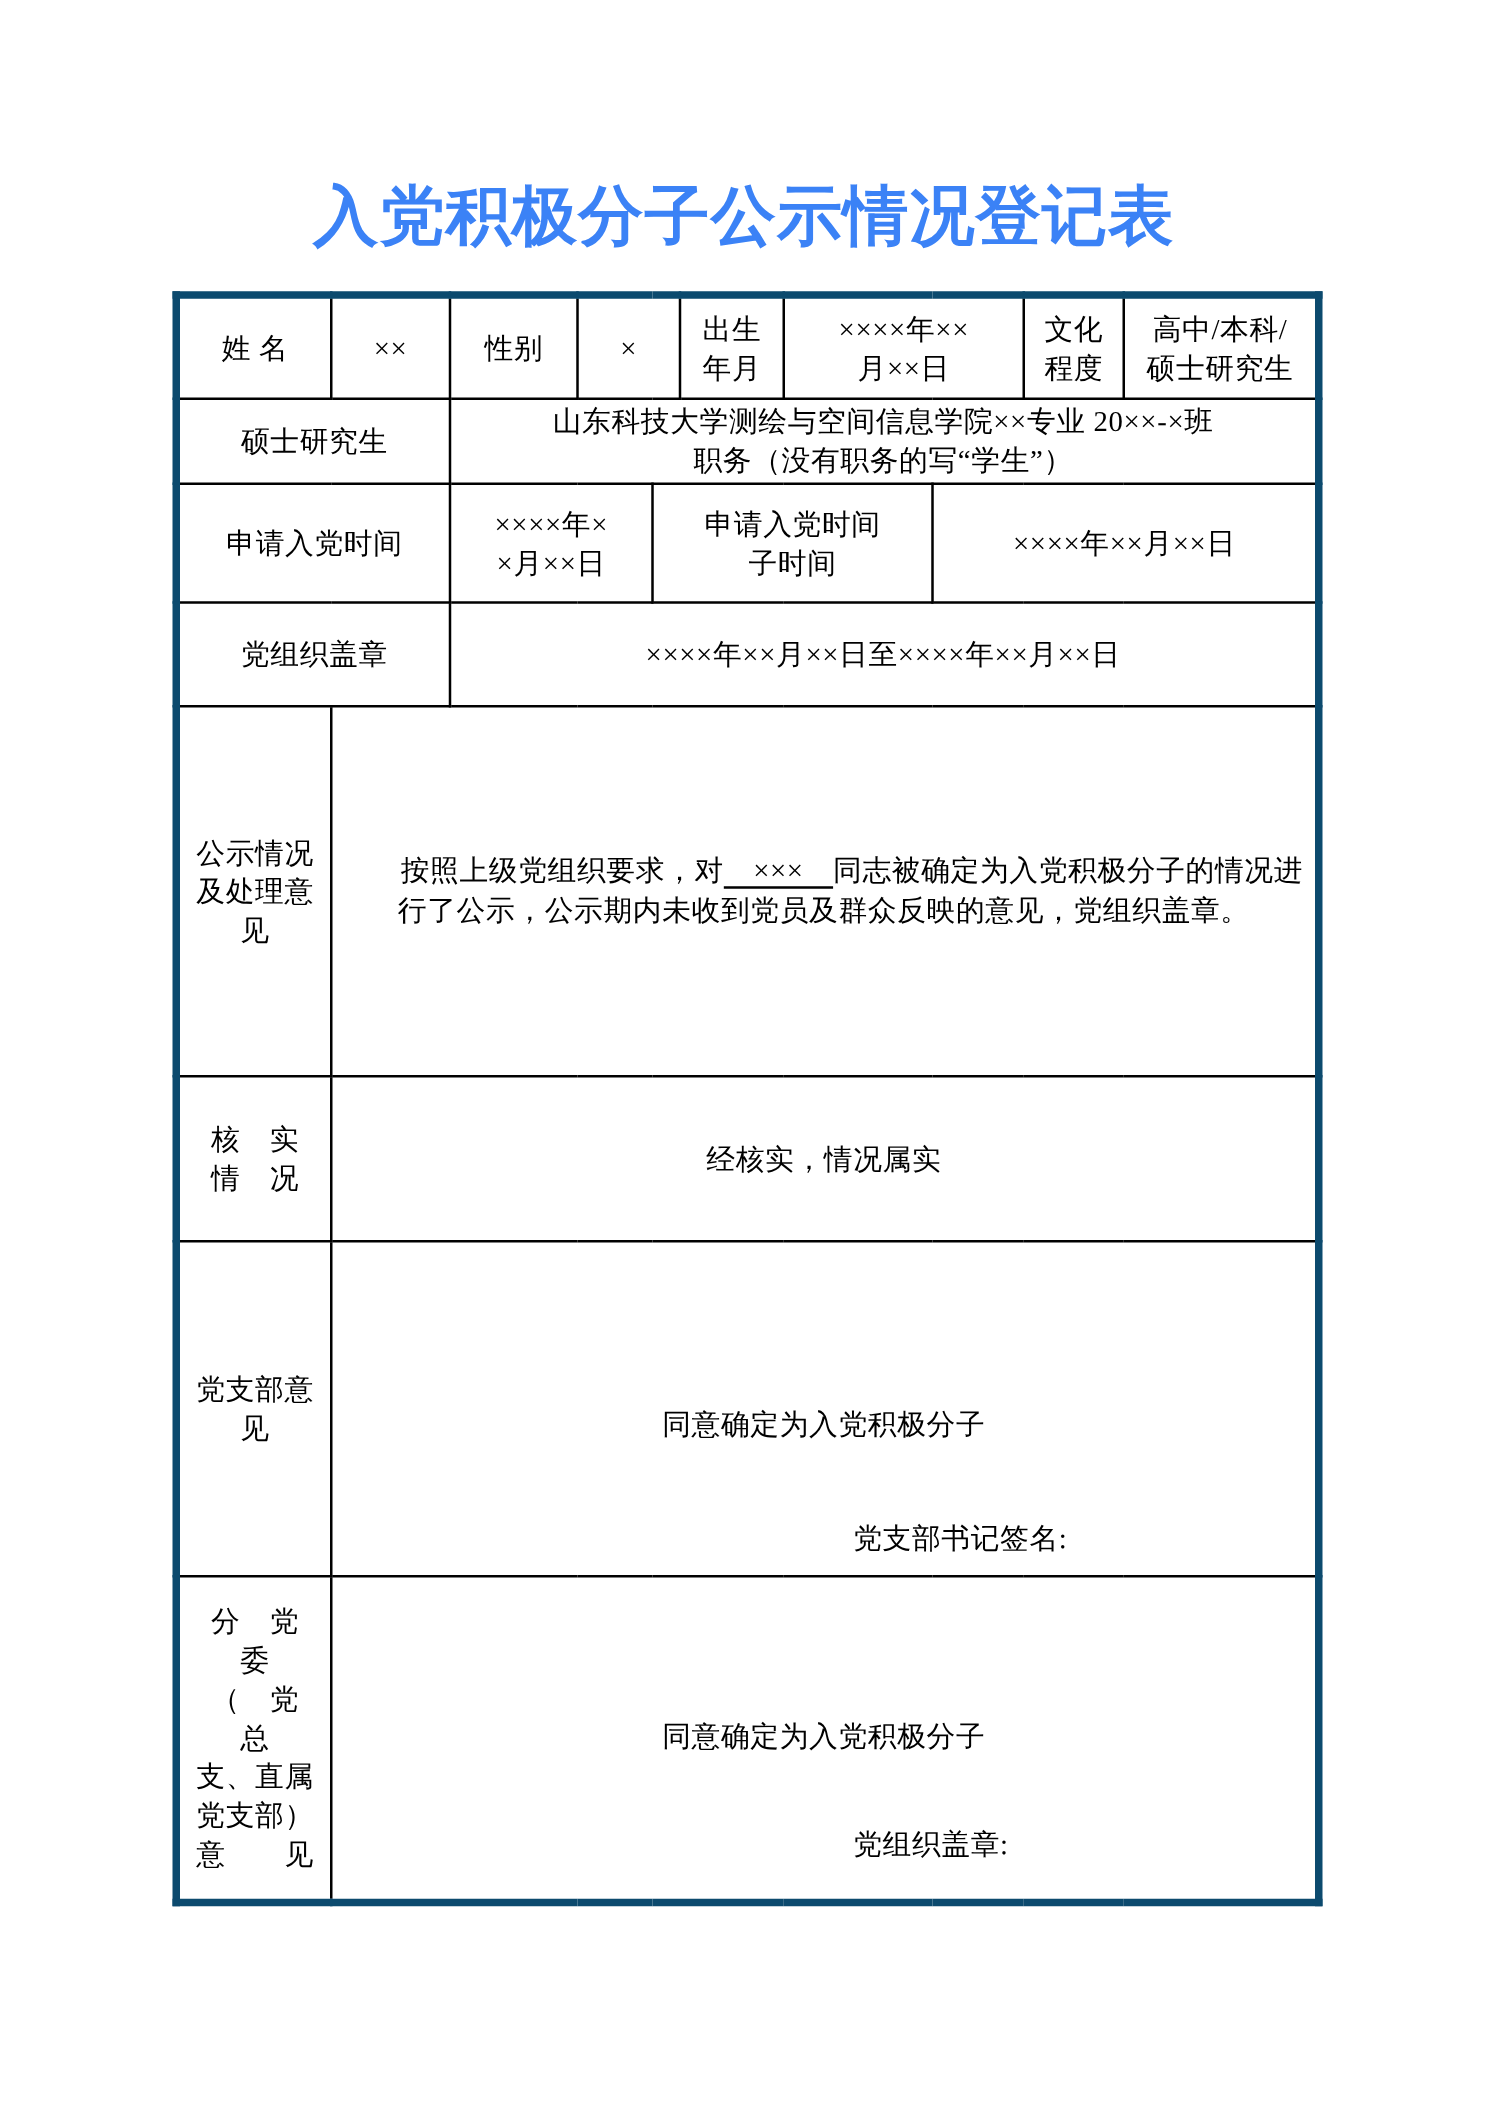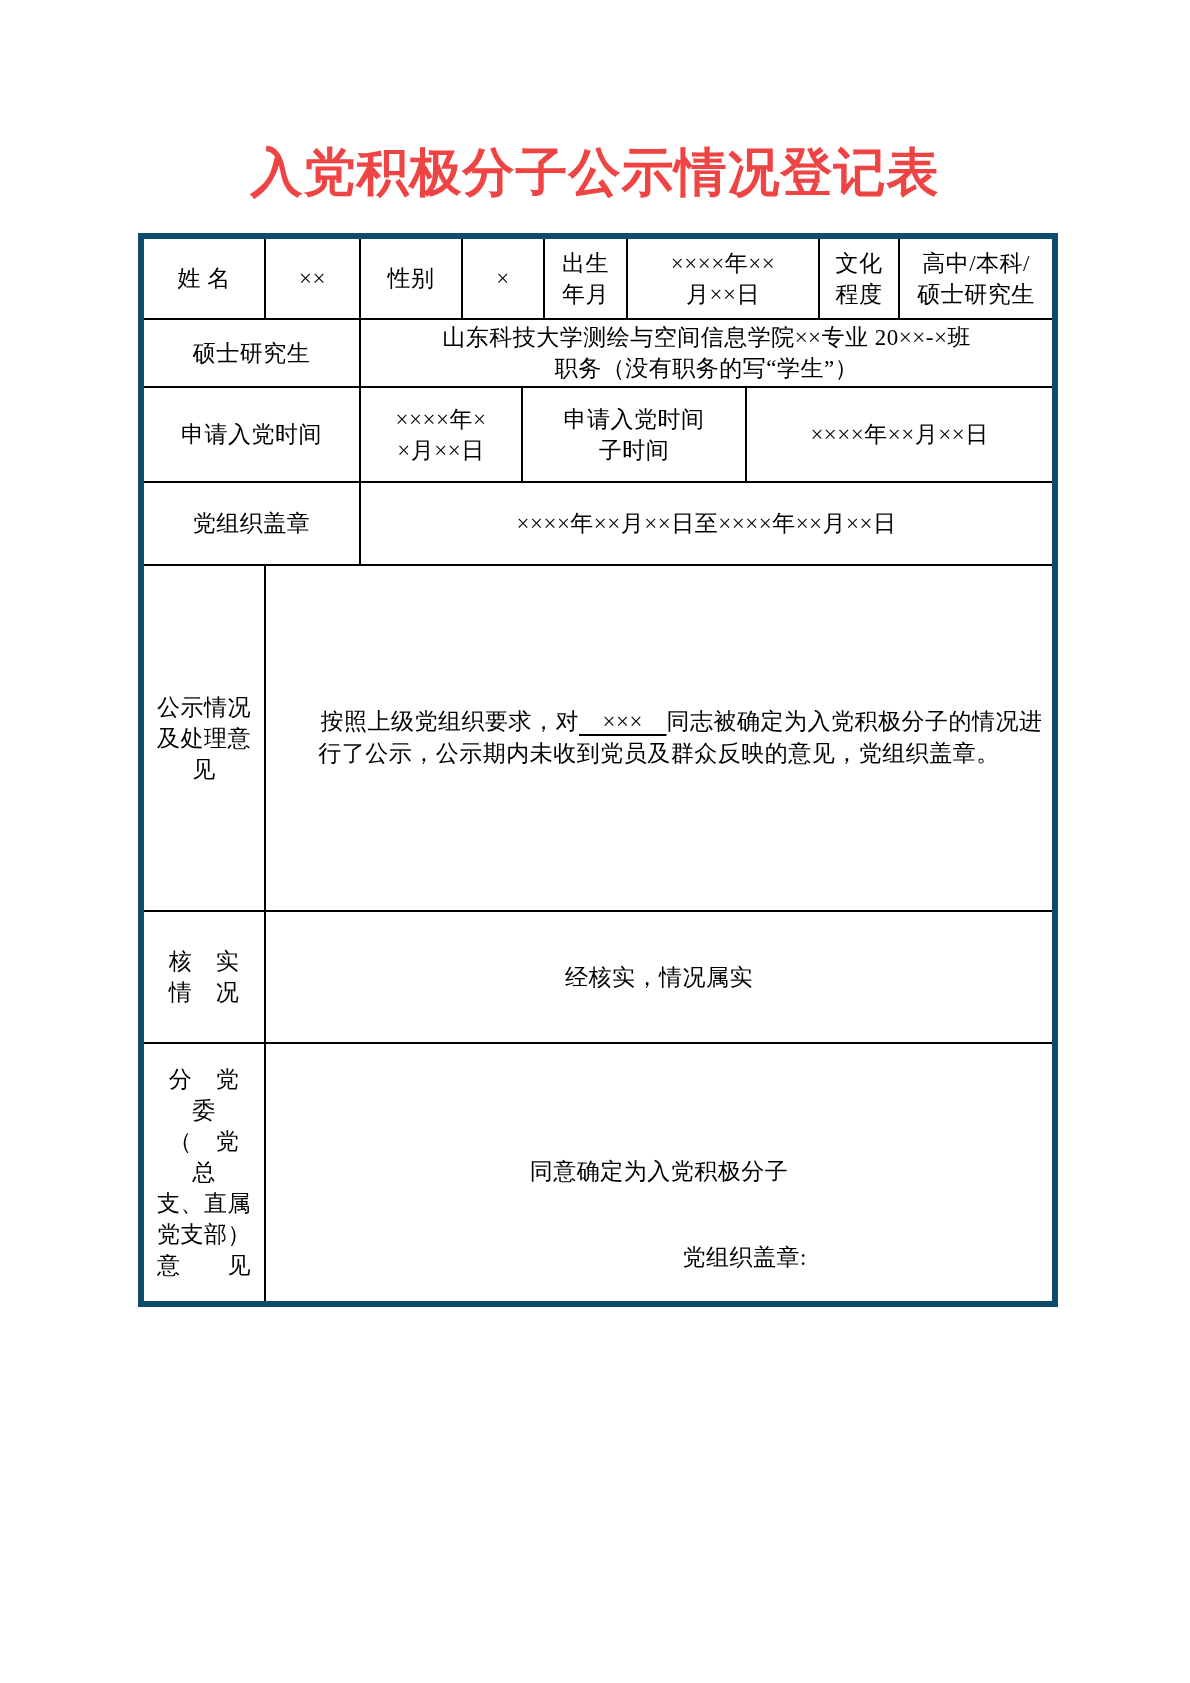--- a/index.html
+++ b/index.html
@@ -19,21 +19,21 @@
   .doc-title {
     position: absolute;
     top: 138px;
     left: 0;
     width: 100%;
     text-align: center;
     font-size: 52px;
     font-weight: bold;
     letter-spacing: 1px;
     margin: 0;
-    color: #ef4444;
+    color: #3b82f6;
   }
   table.form {
     position: absolute;
     left: 138px;
     top: 233px;
     width: 914px;
     border-collapse: collapse;
     table-layout: fixed;
     border: 6px solid #0c4a6e;
   }
@@ -133,35 +133,43 @@
       <td colspan="3" class="pre">申请入党时间
 子时间</td>
       <td colspan="3">××××年××月××日</td>
     </tr>
 
     <tr style="height:83px">
       <td colspan="2">党组织盖章</td>
       <td colspan="8" class="pad-r">××××年××月××日至××××年××月××日</td>
     </tr>
 
-    <tr style="height:346px">
+    <tr style="height:296px">
       <td class="pre">公示情况
 及处理意
 见</td>
       <td colspan="9" class="comment-cell">
         <p class="comment"><span>按照上级党组织要求，对</span><span class="u-line">　×××　</span><span>同志被确定为入党积极分子的情况进行了公示，公示期内未收到党员及群众反映的意见，党组织盖章。</span></p>
       </td>
     </tr>
 
     <tr style="height:132px">
       <td class="pre">核　实
 情　况</td>
       <td colspan="9">经核实，情况属实</td>
     </tr>
 
+    <tr style="height:268px" class="r7">
+      <td class="pre">党支部意
+见</td>
+      <td colspan="9" class="opinion-cell r7">
+        <div class="opinion-text">同意确定为入党积极分子</div>
+        <div class="sig-text">党支部书记签名:</div>
+      </td>
+    </tr>
 
     <tr style="height:261px" class="r8">
       <td class="pre">分　党　委
 （　党　总
 支、直属
 党支部）
 意　　见</td>
       <td colspan="9" class="opinion-cell r8">
         <div class="opinion-text">同意确定为入党积极分子</div>
         <div class="sig-text">党组织盖章:</div>

